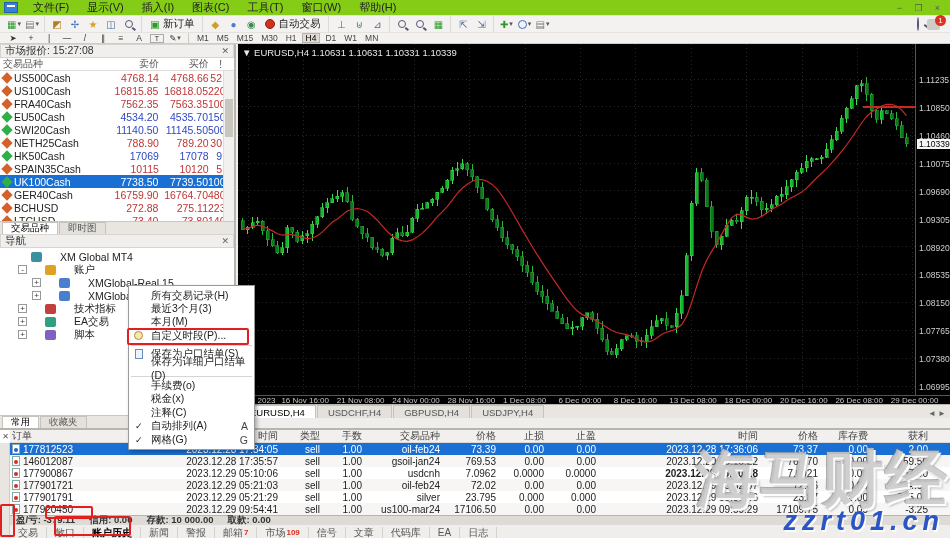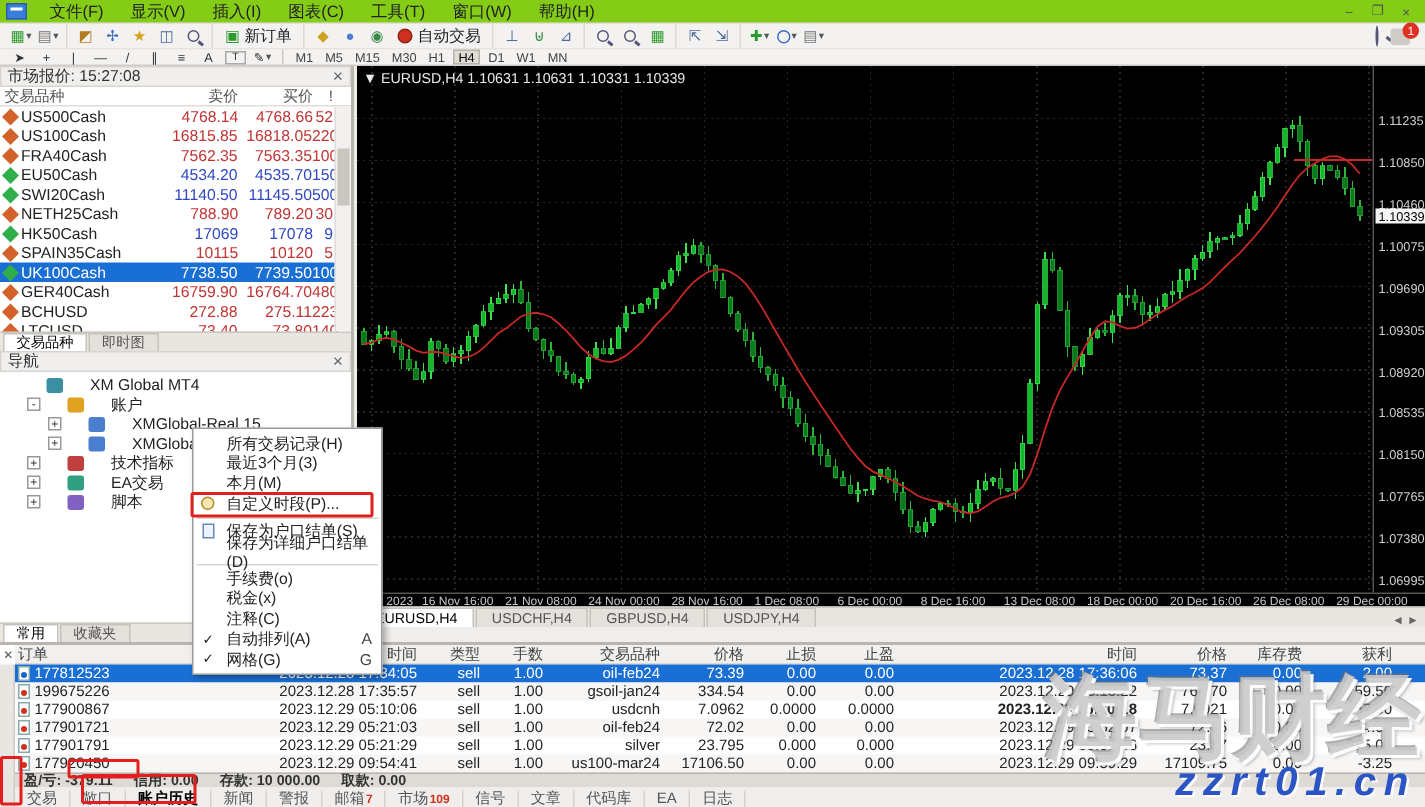--- a/index.html
+++ b/index.html
@@ -799,27 +799,27 @@
           <div class="t-col" style="width: 48px;">0.00</div>
           <div class="t-col" style="width: 52px;">0.00</div>
           <div class="t-col" style="width: 162px;">2023.12.28 17:36:06</div>
           <div class="t-col" style="width: 60px;">73.37</div>
           <div class="t-col" style="width: 50px;">0.00</div>
           <div class="t-col" style="width: 60px;">2.00</div>
         </div>
         <div class="term-row">
           <div class="t-col first" style="width: 124px;">
             <span class="doc-ico "></span>
-            <span>199675226</span>
+            <span>146012087</span>
           </div>
           <div class="t-col" style="width: 150px;">2023.12.28 17:35:57</div>
           <div class="t-col" style="width: 42px;">sell</div>
           <div class="t-col" style="width: 42px;">1.00</div>
           <div class="t-col" style="width: 78px;">gsoil-jan24</div>
-          <div class="t-col" style="width: 56px;">334.54</div>
+          <div class="t-col" style="width: 56px;">769.53</div>
           <div class="t-col" style="width: 48px;">0.00</div>
           <div class="t-col" style="width: 52px;">0.00</div>
           <div class="t-col" style="width: 162px;">2023.12.29 03:10:22</div>
           <div class="t-col" style="width: 60px;">764.70</div>
           <div class="t-col" style="width: 50px;">0.00</div>
           <div class="t-col" style="width: 60px;">59.50</div>
         </div>
         <div class="term-row">
           <div class="t-col first" style="width: 124px;">
             <span class="doc-ico "></span>

